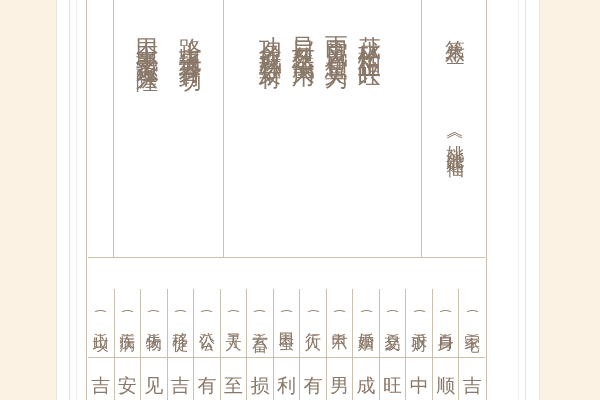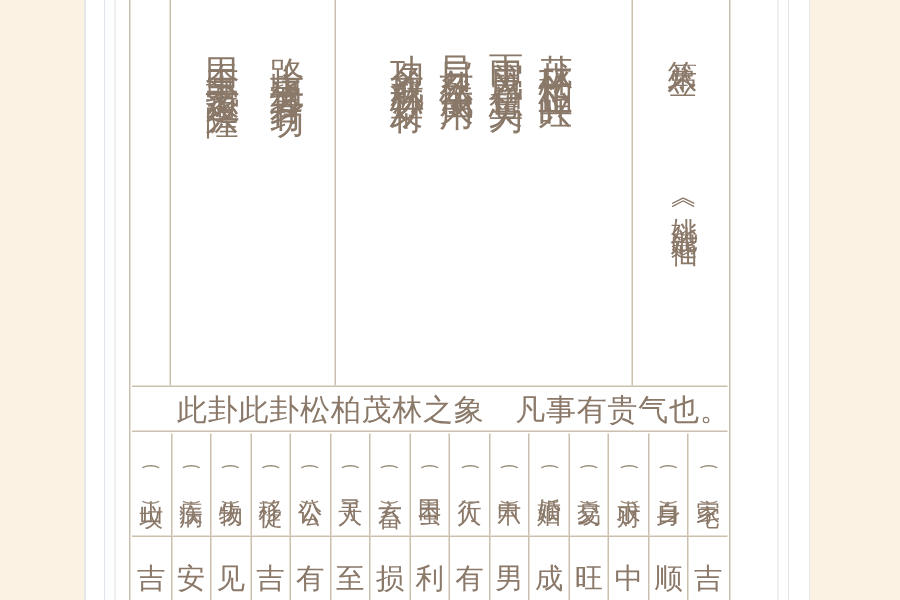--- a/index.html
+++ b/index.html
@@ -83,21 +83,20 @@
 
       <div class="vcol poem" style="left:169px;top:29px">功名成就栋梁材。</div>
       <div class="vcol poem" style="left:202px;top:29px">异日忽然成大用，</div>
       <div class="vcol poem" style="left:235px;top:29px">雨雪风霜总莫为，</div>
       <div class="vcol poem" style="left:268px;top:29px">茂林松柏正兴旺，</div>
 
       <div class="vcol sign-no" style="left:356px;top:35px">第八签</div>
       <div class="vcol sign-title" style="left:357px;top:137px">《姚能遇仙》</div>
     </div>
 
-    <div class="band">此卦此卦松柏茂林之象　凡事有贵气也。</div>
 
     <div class="trow theader">
       <div class="tcell">
           <i class="arc top"></i>
           <span class="hlabel">山坟</span>
           <i class="arc bottom"></i>
         </div>
       <div class="tcell">
           <i class="arc top"></i>
           <span class="hlabel">疾病</span>

